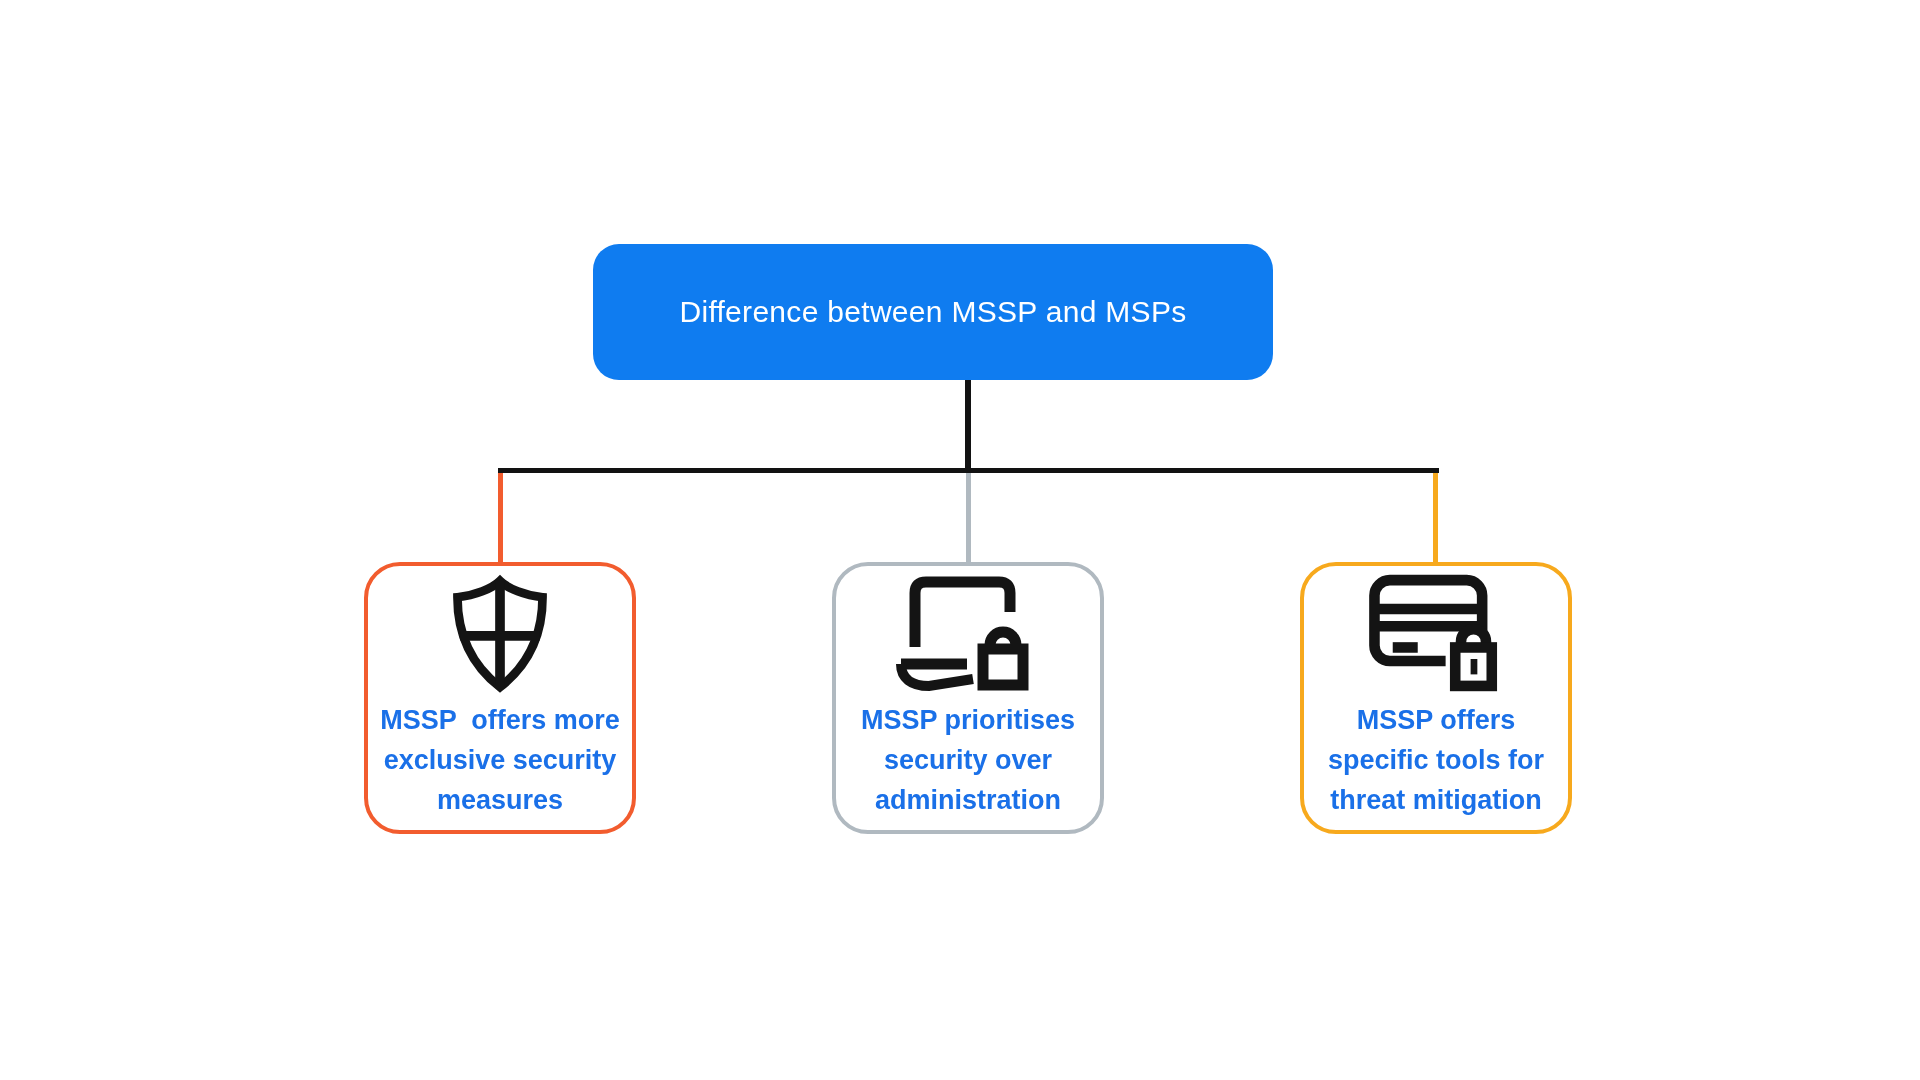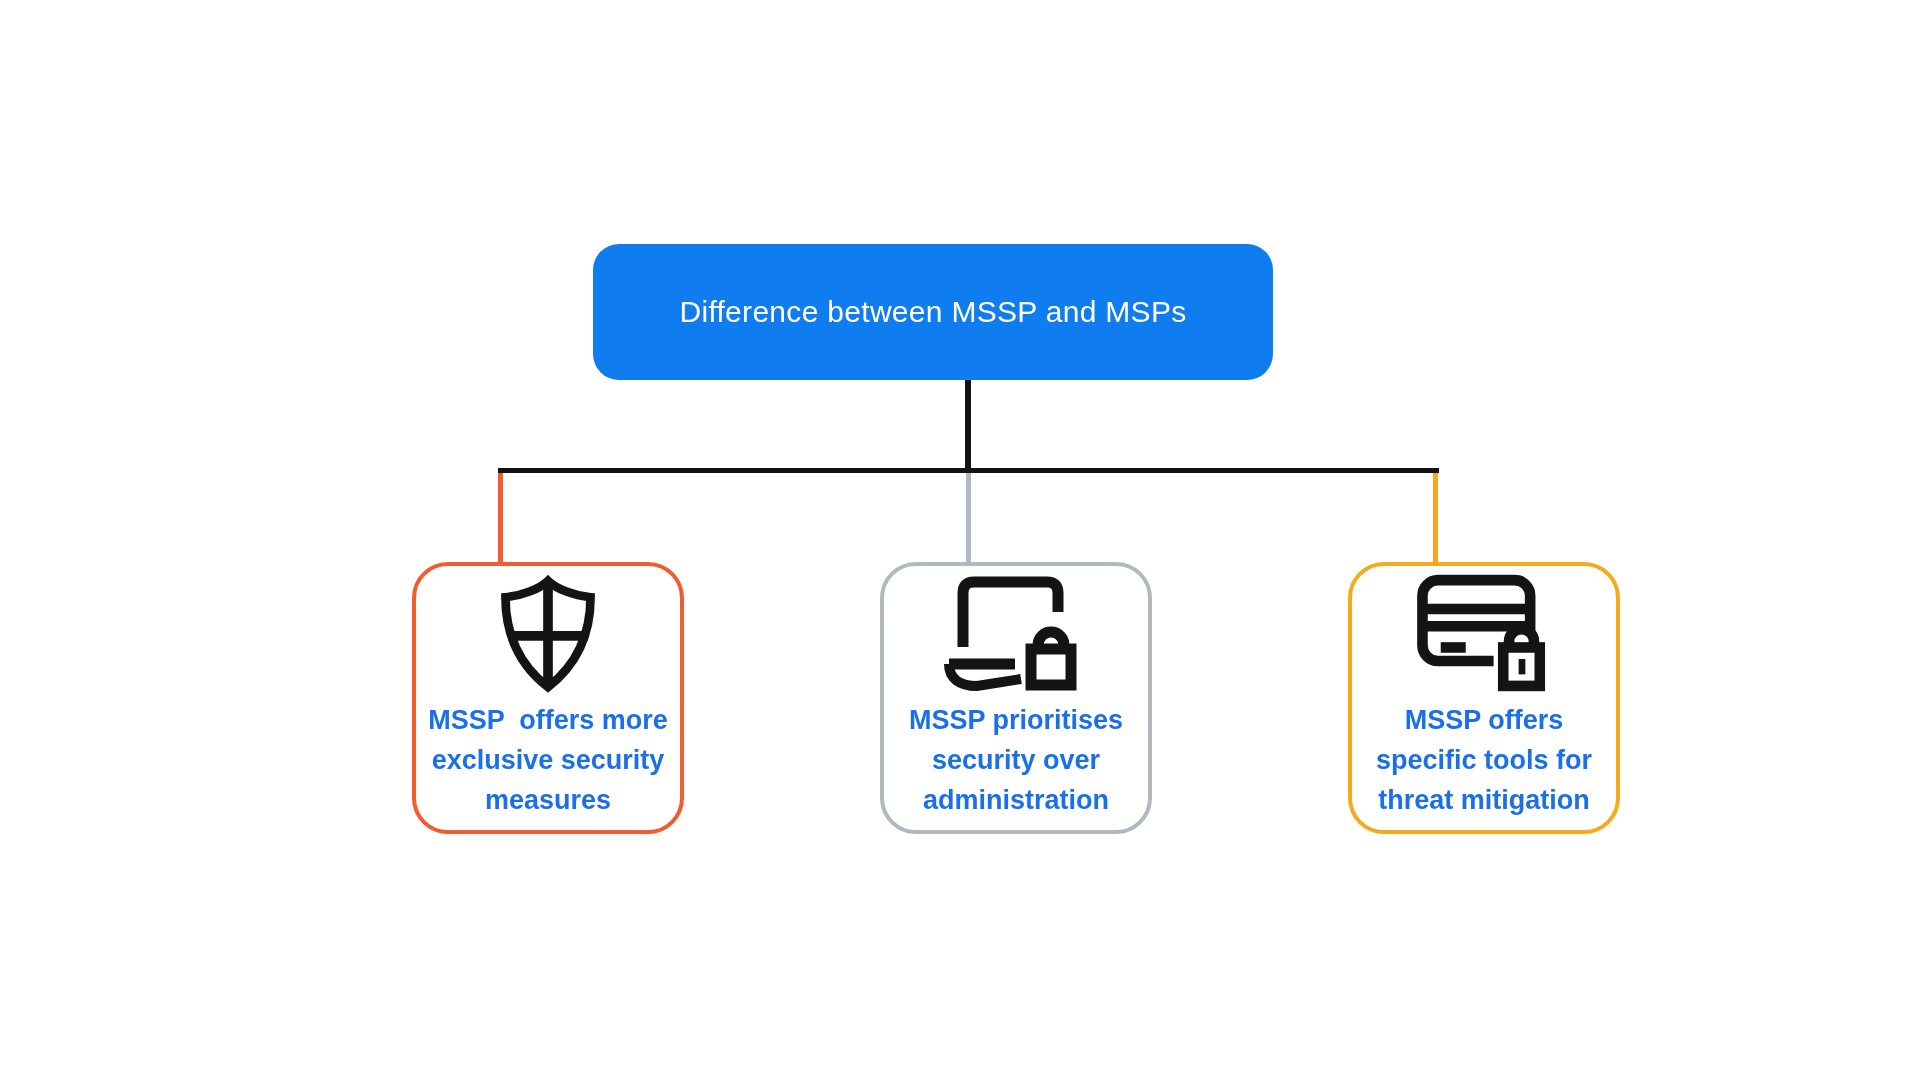--- a/index.html
+++ b/index.html
@@ -46,21 +46,20 @@
     position: absolute;
     top: 562px;
     width: 272px;
     height: 272px;
     border: 4px solid var(--accent);
     border-radius: 36px;
     background: #ffffff;
     display: flex;
     flex-direction: column;
     align-items: center;
-    margin-left: 48px;
   }
   .card-1 { left: 364px; }
   .card-2 { left: 832px; }
   .card-3 { left: 1300px; }
 
   .card-icon {
     height: 128px;
     margin-top: 4px;
     display: flex;
     align-items: center;

